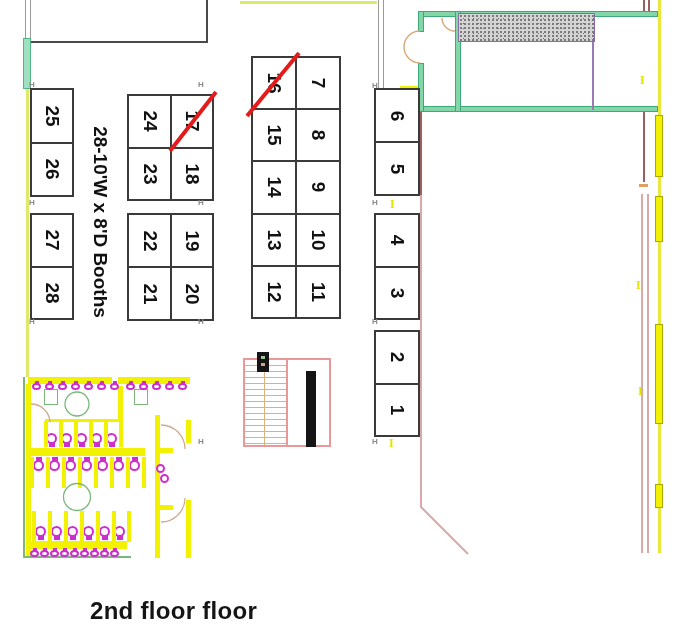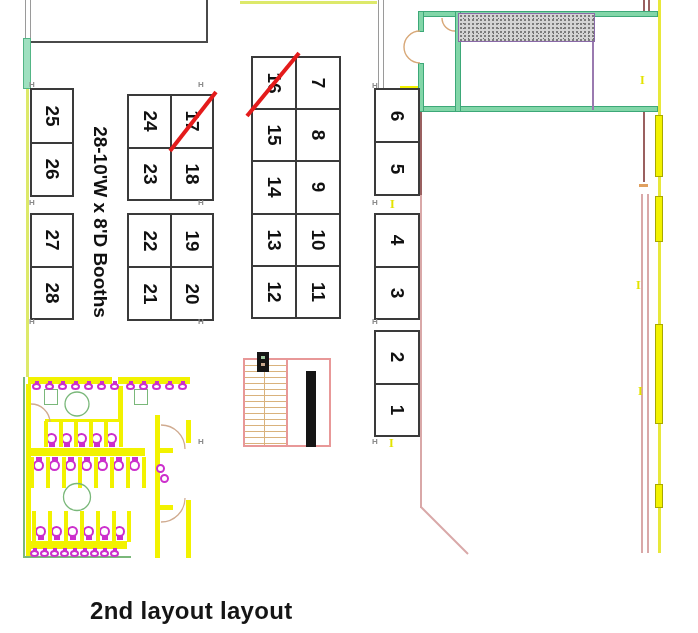--- a/index.html
+++ b/index.html
@@ -454,14 +454,14 @@
     <path d="M31,404 A19,19 0 0 1 50,422" stroke="#d0ab90" stroke-width="1.3" fill="none"></path>
     <path d="M161,425 A24,24 0 0 1 185,449" stroke="#d0ab90" stroke-width="1.3" fill="none"></path>
     <path d="M161,522 A24,24 0 0 0 185,498" stroke="#d0ab90" stroke-width="1.3" fill="none"></path>
     <circle cx="77" cy="404" r="12" stroke="#7ab87a" stroke-width="1.3" fill="none"></circle>
     <circle cx="77" cy="497" r="13.5" stroke="#7ab87a" stroke-width="1.3" fill="none"></circle>
     <path d="M421,507 L468,554" stroke="#d9a8a8" stroke-width="2" fill="none"></path>
     <path d="M216,92 L170,151" stroke="#e41b1b" stroke-width="4" fill="none"></path>
     <path d="M299,53 L247,116" stroke="#e41b1b" stroke-width="4" fill="none"></path>
   </svg>
 
-  <div id="page-title">2nd layout layout</div>
+  <div id="page-title">2nd floor floor</div>
 </div>
 
 </body></html>

